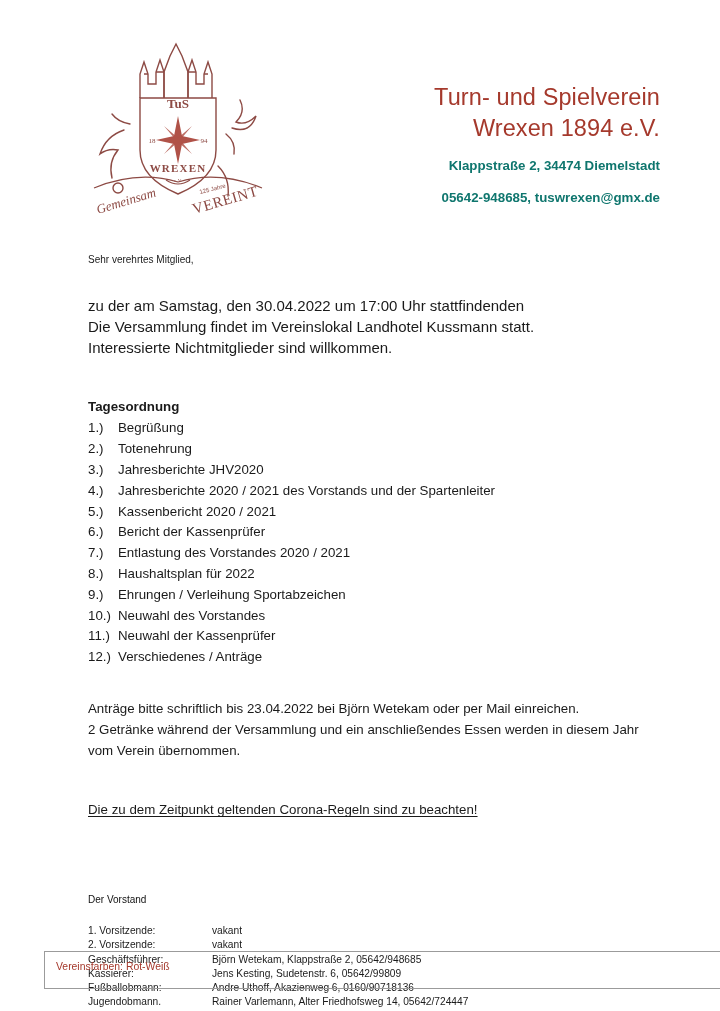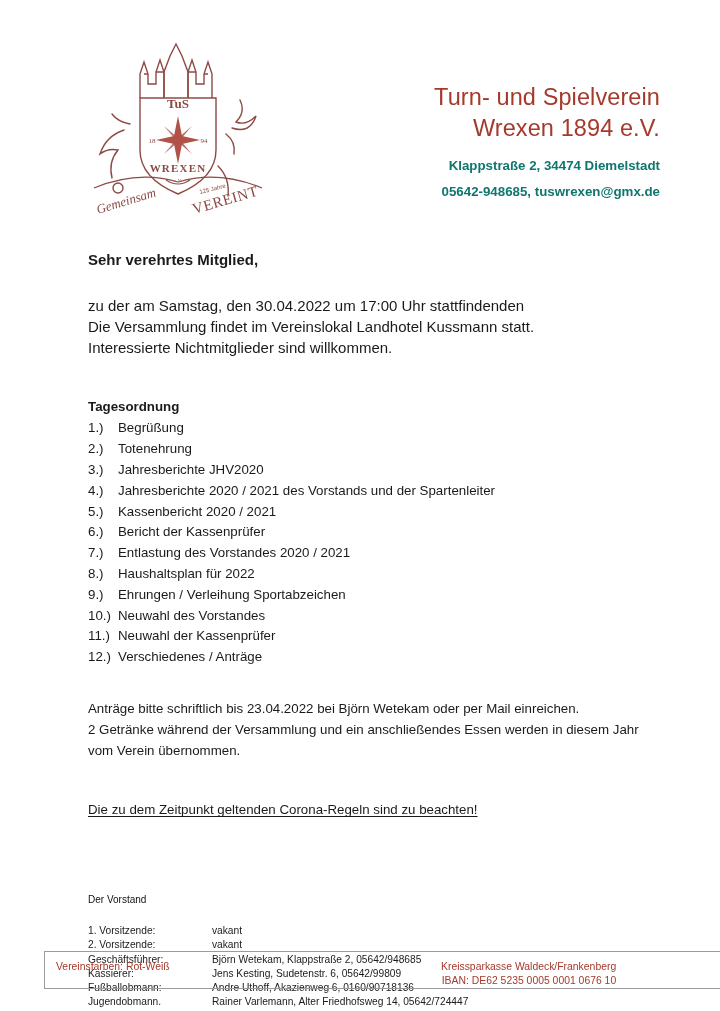--- a/index.html
+++ b/index.html
@@ -58,22 +58,22 @@
   }
 
   
   .doc {
     position: absolute;
     left: 88px;
     top: 250px;
     width: 560px;
   }
   .salutation {
-    font-size: 15px;
-    font-weight: bold;
+    font-size: 10px;
+    font-weight: normal;
     line-height: 20px;
   }
   .intro {
     margin-top: 26px;
     font-size: 15px;
     line-height: 20.8px;
   }
   .intro div { white-space: nowrap; }
 
   .agenda-title {
@@ -212,21 +212,21 @@
       <text transform="translate(20,176) rotate(-17)" font-family="'Liberation Serif', serif" font-size="13" font-style="italic" fill="#8d4a44">Gemeinsam</text>
       <text transform="translate(122,156) rotate(-14)" font-family="'Liberation Sans', sans-serif" font-size="6" fill="#8d4a44">125 Jahre</text>
       <text transform="translate(116,176) rotate(-16)" font-family="'Liberation Serif', serif" font-size="15" fill="#8d4a44" letter-spacing="0.5">VEREINT</text>
     </svg>
   </div>
 
   <div class="header-text">
     <div class="club-title">Turn- und Spielverein</div>
     <div class="club-title">Wrexen 1894 e.V.</div>
     <div class="club-contact">Klappstraße 2, 34474 Diemelstadt</div>
-    <div class="club-contact" style="margin-top:8px">05642-948685, tuswrexen@gmx.de</div>
+    <div class="club-contact" style="margin-top:14px">05642-948685, tuswrexen@gmx.de</div>
   </div>
 </div>
 
 <div class="doc">
 
   <div class="salutation">Sehr verehrtes Mitglied,</div>
 
   <div class="intro">
     <div>zu der am Samstag, den 30.04.2022 um 17:00 Uhr stattfindenden</div>
     <div>Die Versammlung findet im Vereinslokal Landhotel Kussmann statt.</div>
@@ -324,17 +324,13 @@
     <div class="board-row">
       <span class="board-role">Spartenleiterin Turnen:</span>
       <span class="board-person">Christine Drolshagen, Lilienstr. 7, 05642/948560</span>
     </div>
 
   </div>
 </div>
 
 <div class="footer-box">
   <div class="footer-left">Vereinsfarben: Rot-Weiß</div>
-  <div class="footer-right">
-    <div>Kreissparkasse Waldeck/Frankenberg</div>
-    <div>IBAN: DE62 5235 0005 0001 0676 10</div>
-  </div>
 </div>
 
 </body></html>

